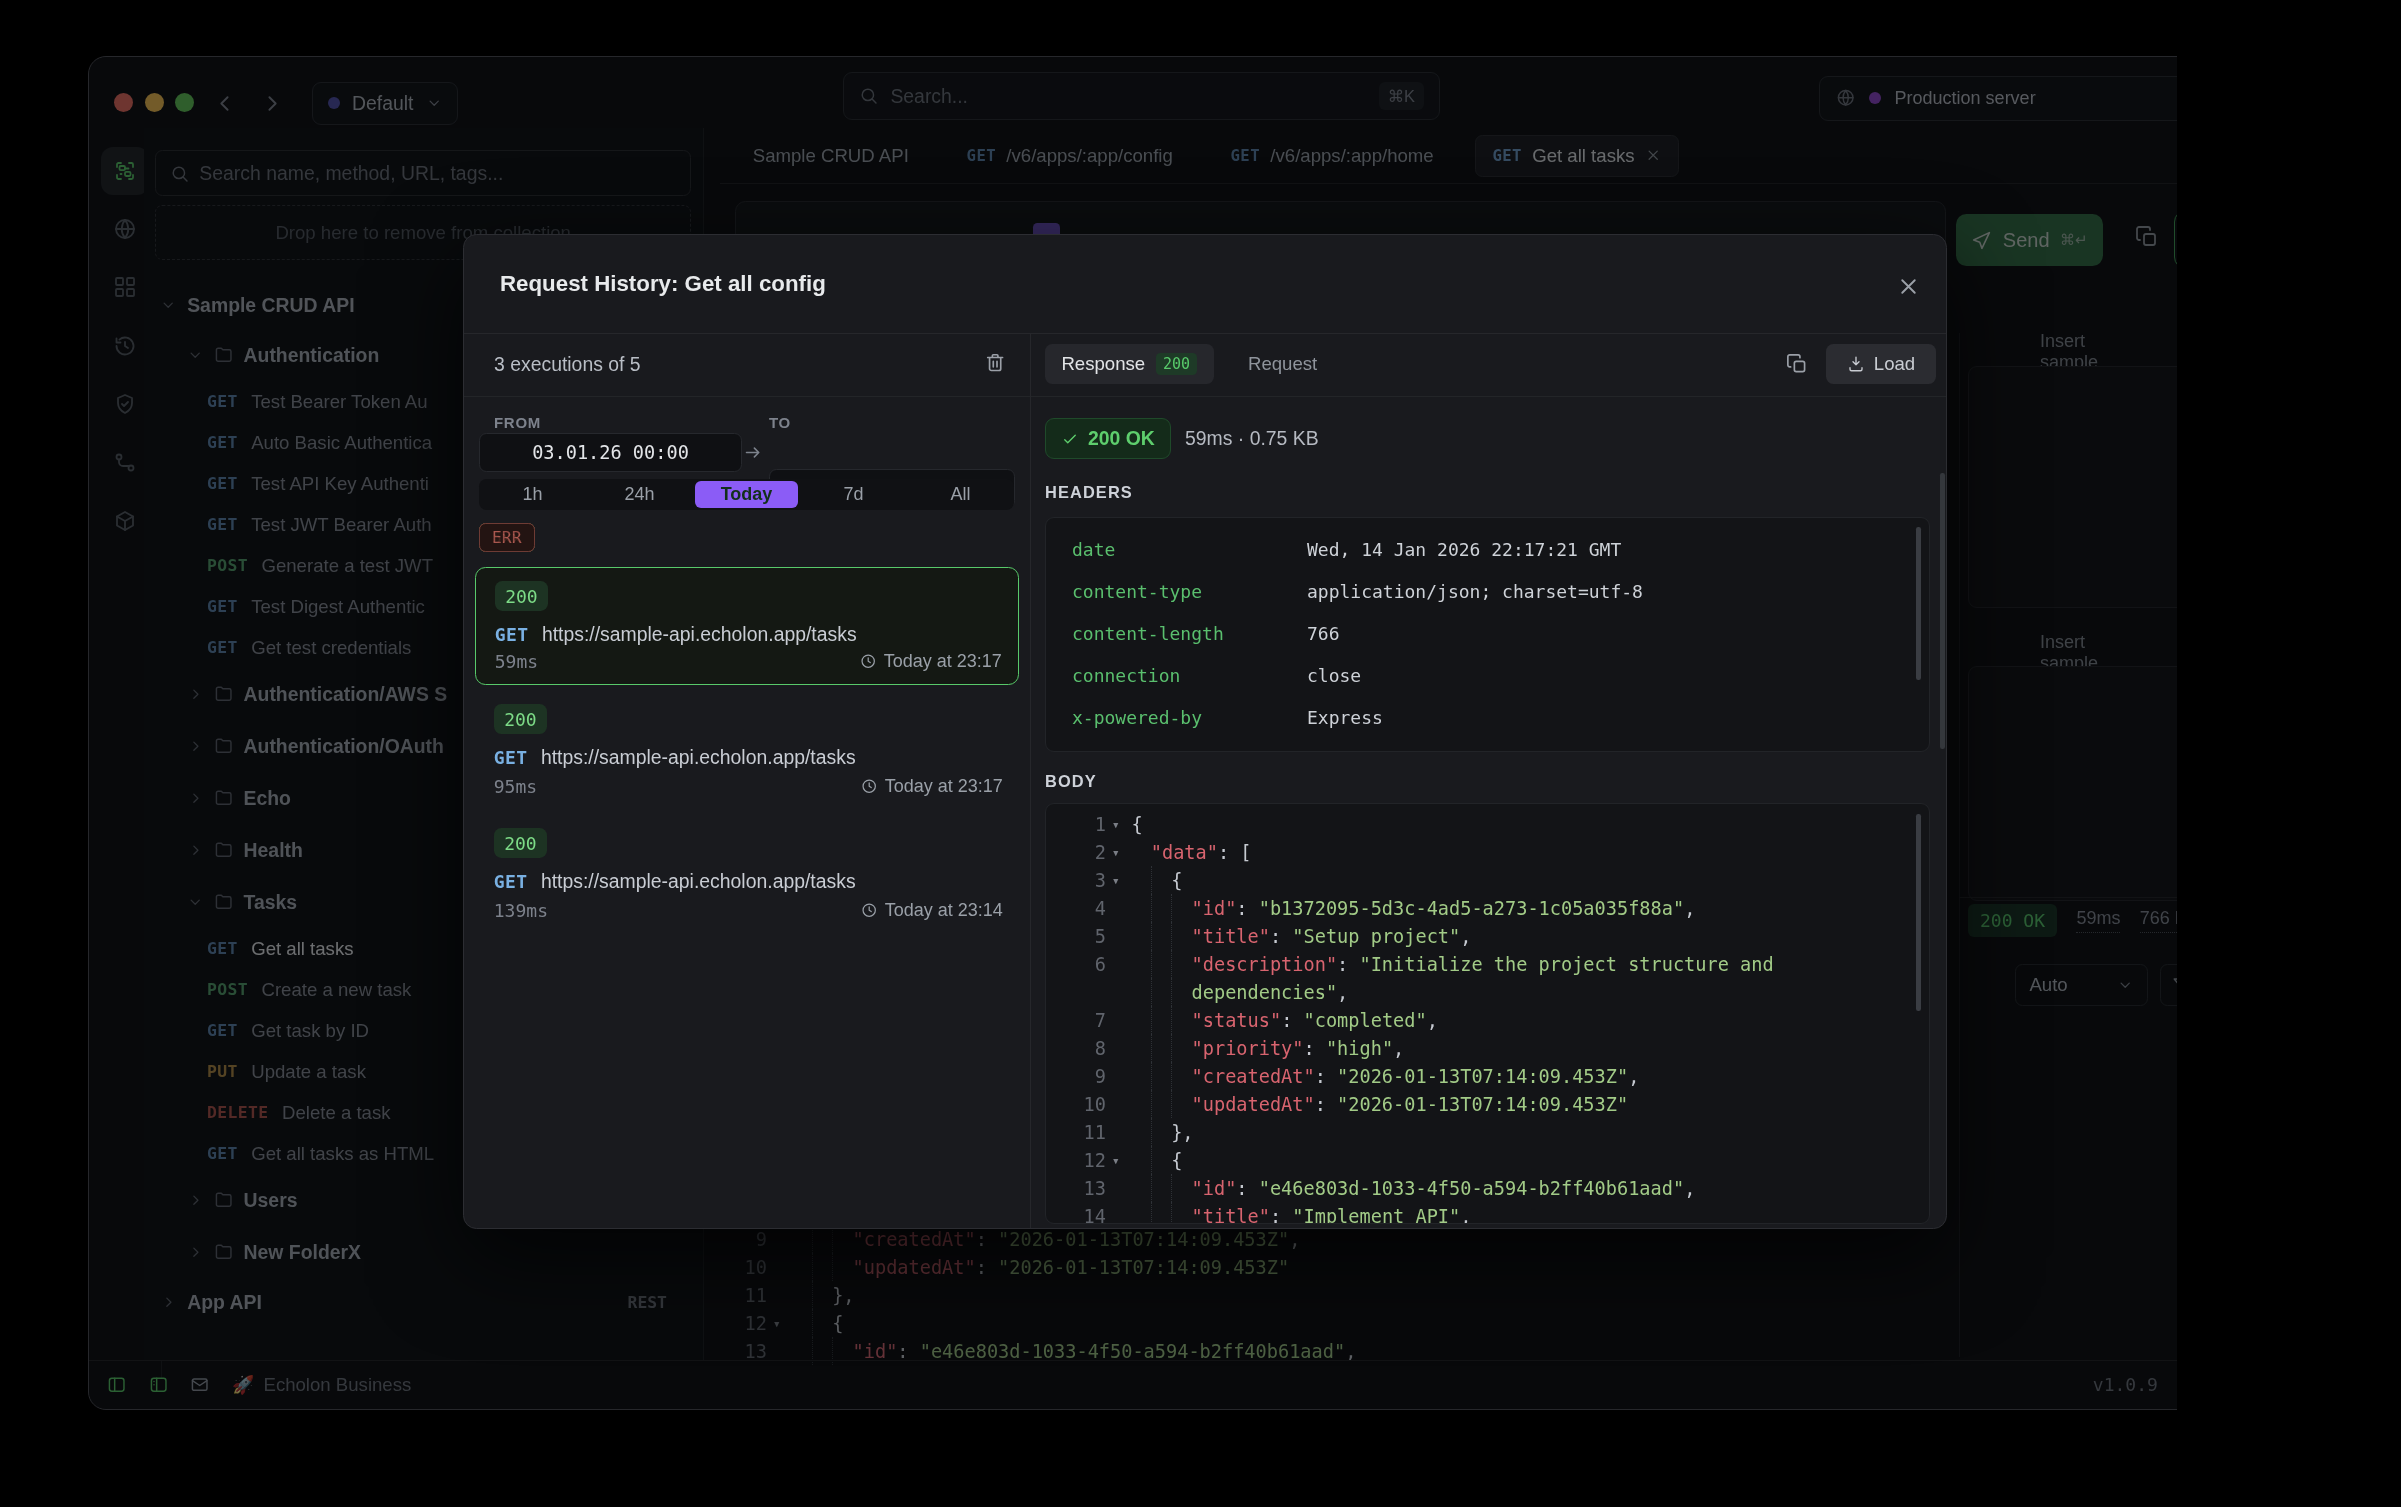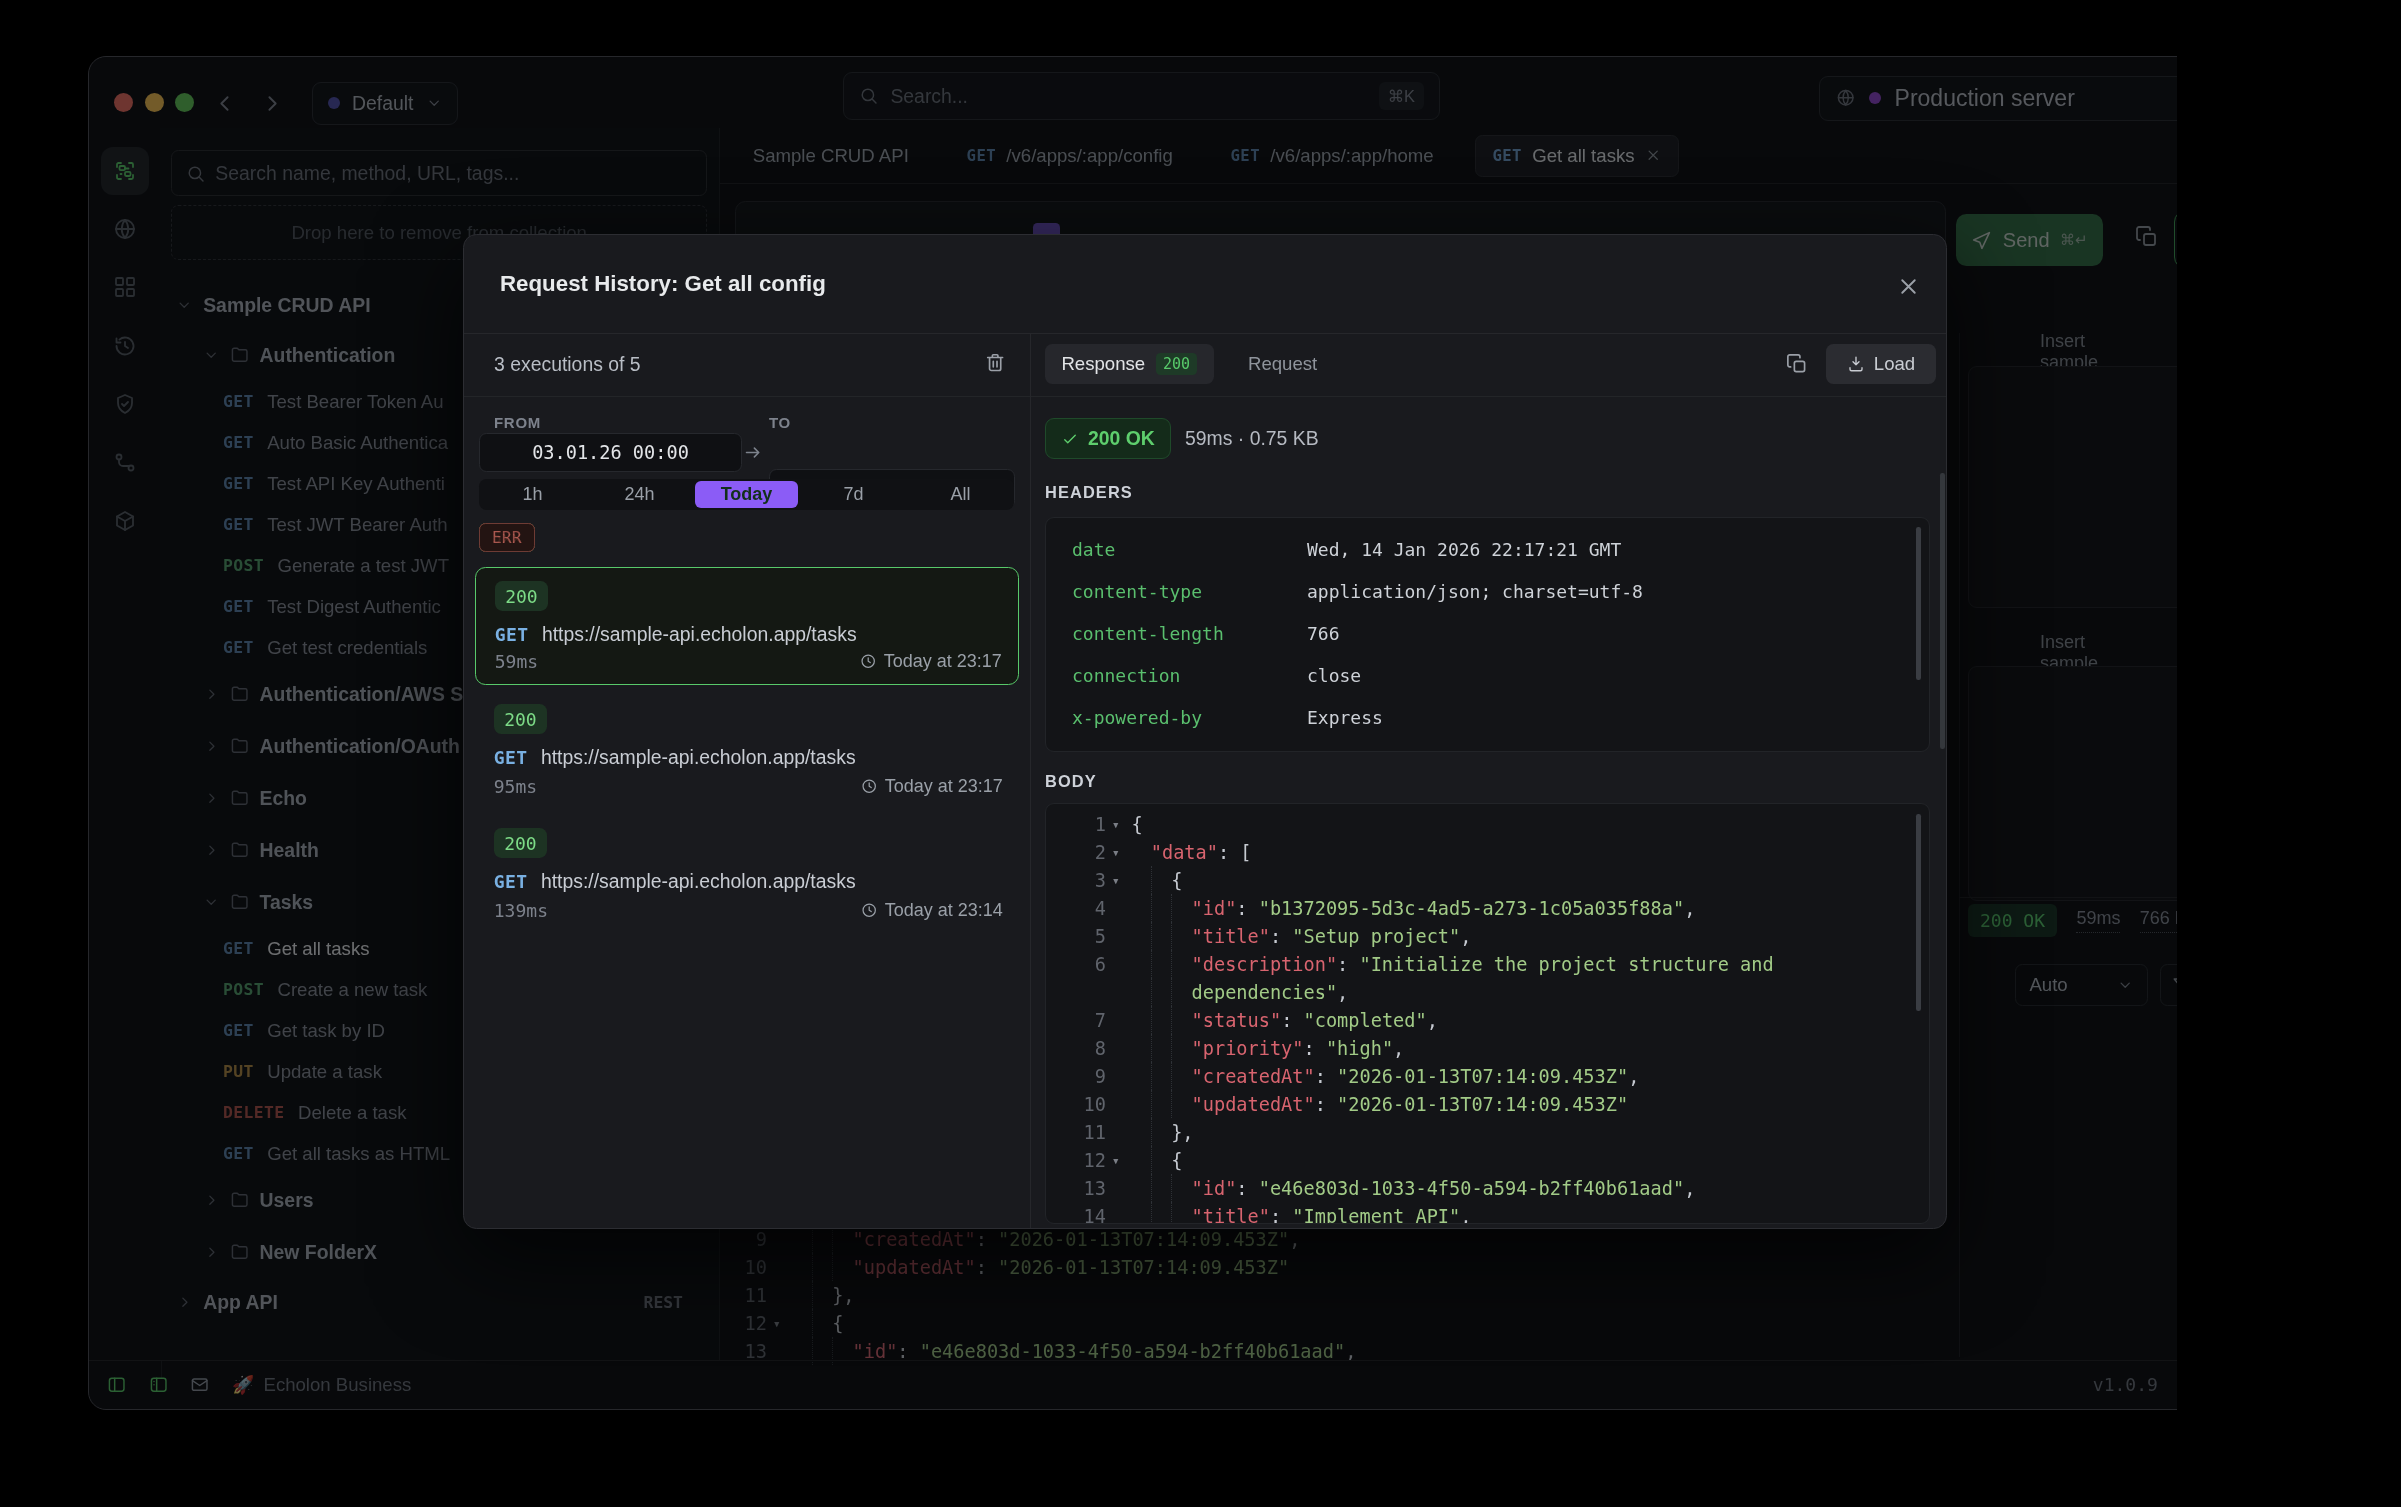--- a/index.html
+++ b/index.html
@@ -18,21 +18,21 @@
         background:#0d0e11;color:#aeb3bb;}
   .dot{width:12px;height:12px;border-radius:50%;display:inline-block;}
   kbd.sc{background:#1a1c20;border-radius:6px;color:#7d828c;font-size:16.4px;padding:4.5px 9px;font-family:"Liberation Sans",sans-serif;}
   
   .railbar{position:absolute;left:0;top:71px;width:72px;height:1232px;border-right:0.7px solid #1a1b1e;
            display:flex;flex-direction:column;align-items:center;padding-top:18.6px;gap:10.4px;}
   .rail-item{width:48px;height:48px;border-radius:12px;display:flex;align-items:center;justify-content:center;color:#565b63;}
   .rail-item.active{background:#1d1f23;color:#57c964;}
   .rail-item .ic{width:24px;height:24px;}
   
-  .sidebar{position:absolute;left:71px;top:71px;width:559px;height:1232px;border-right:0.7px solid #1a1b1e;background:#0b0c0e;}
+  .sidebar{position:absolute;left:55px;top:71px;width:559px;height:1232px;border-right:0.7px solid #1a1b1e;background:#0b0c0e;}
   .sb-search{position:absolute;left:11.2px;top:22.3px;width:536px;height:46px;border:0.7px solid #26282c;border-radius:7.4px;
              display:flex;align-items:center;gap:10.4px;padding:0 13.4px;box-sizing:border-box;color:#6a6f78;font-size:19.4px;}
   .dropzone{position:absolute;left:11.2px;top:77px;width:536px;height:55px;border:1.5px dashed #2b2d32;border-radius:7.4px;
             display:flex;align-items:center;justify-content:center;color:#4f545c;font-size:18.6px;box-sizing:border-box;}
   .tree{position:absolute;left:0;top:153px;width:559px;}
   .trow{position:relative;display:flex;align-items:center;overflow:hidden;white-space:nowrap;}
   .trow.collection{height:48px;padding-left:16.4px;gap:10.4px;font-weight:bold;color:#aab0b8;font-size:19.4px;}
   .trow.folder{height:52px;padding-left:43px;gap:10.4px;font-weight:bold;color:#a7adb5;font-size:19.4px;}
   .trow.request{height:41px;padding-left:63px;gap:13.4px;font-size:18.6px;color:#868b94;}
   .trow .chev{width:16.4px;height:16.4px;color:#5c616a;flex:0 0 auto;}
@@ -195,21 +195,21 @@
       </div>
 
       <div class="pill" style="left:1730px;top:18.6px;width:431px;height:45px;padding:0 16.4px;box-sizing:border-box;gap:13.4px;">
         <span class="ic" style="width:19.4px;height:19.4px;color:#6a6f78;">
             <svg viewBox="0 0 24 24">
               <circle cx="12" cy="12" r="9"></circle>
               <path d="M3 12h18M12 3a14 14 0 0 1 0 18M12 3a14 14 0 0 0 0 18"></path>
             </svg>
           </span>
         <span class="dot" style="background:#8e44c9;"></span>
-        <span style="font-size:23px;color:#b6bac2;">Production server</span>
+        <span style="font-size:18px;color:#b6bac2;">Production server</span>
         <span class="ic" style="width:16.4px;height:16.4px;color:#7d828c;margin-left:auto;">
             <svg viewBox="0 0 24 24">
               <path d="m6 9 6 6 6-6"></path>
             </svg>
           </span>
       </div>
 
       <span class="abs ic" style="left:2179px;top:28px;width:28px;height:28px;color:#8b9097;">
           <svg viewBox="0 0 24 24">
             <circle cx="12" cy="12" r="3.2"></circle>

